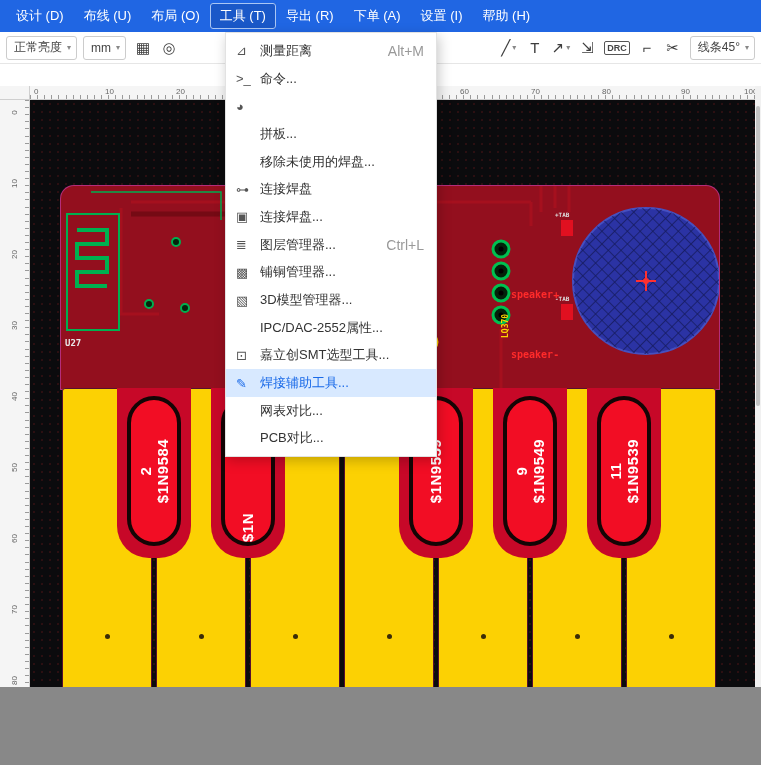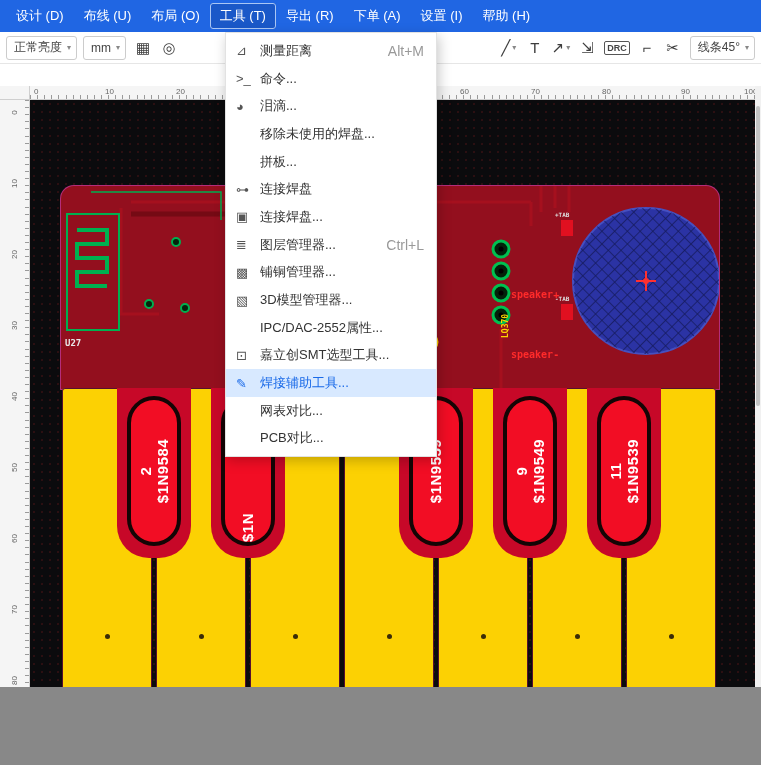--- a/index.html
+++ b/index.html
@@ -281,31 +281,30 @@
         <span class="mi-label">测量距离</span>
         <span class="mi-short">Alt+M</span>
       </div>
       <div class="menu-row">
         <span class="mi-icon">&gt;_</span>
         <span class="mi-label">命令...</span>
         <span class="mi-short"></span>
       </div>
       <div class="menu-row">
         <span class="mi-icon">◕</span>
-        <span class="mi-label">泪滴...</span>
+        <span class="mi-short"></span>
+      </div>
+      <div class="menu-row">
+        <span class="mi-icon"></span>
+        <span class="mi-label">拼板...</span>
         <span class="mi-short"></span>
       </div>
       <div class="menu-row">
         <span class="mi-icon"></span>
         <span class="mi-label">移除未使用的焊盘...</span>
-        <span class="mi-short"></span>
-      </div>
-      <div class="menu-row">
-        <span class="mi-icon"></span>
-        <span class="mi-label">拼板...</span>
         <span class="mi-short"></span>
       </div>
       <div class="menu-row">
         <span class="mi-icon">⊶</span>
         <span class="mi-label">连接焊盘</span>
         <span class="mi-short"></span>
       </div>
       <div class="menu-row">
         <span class="mi-icon">▣</span>
         <span class="mi-label">连接焊盘...</span>

